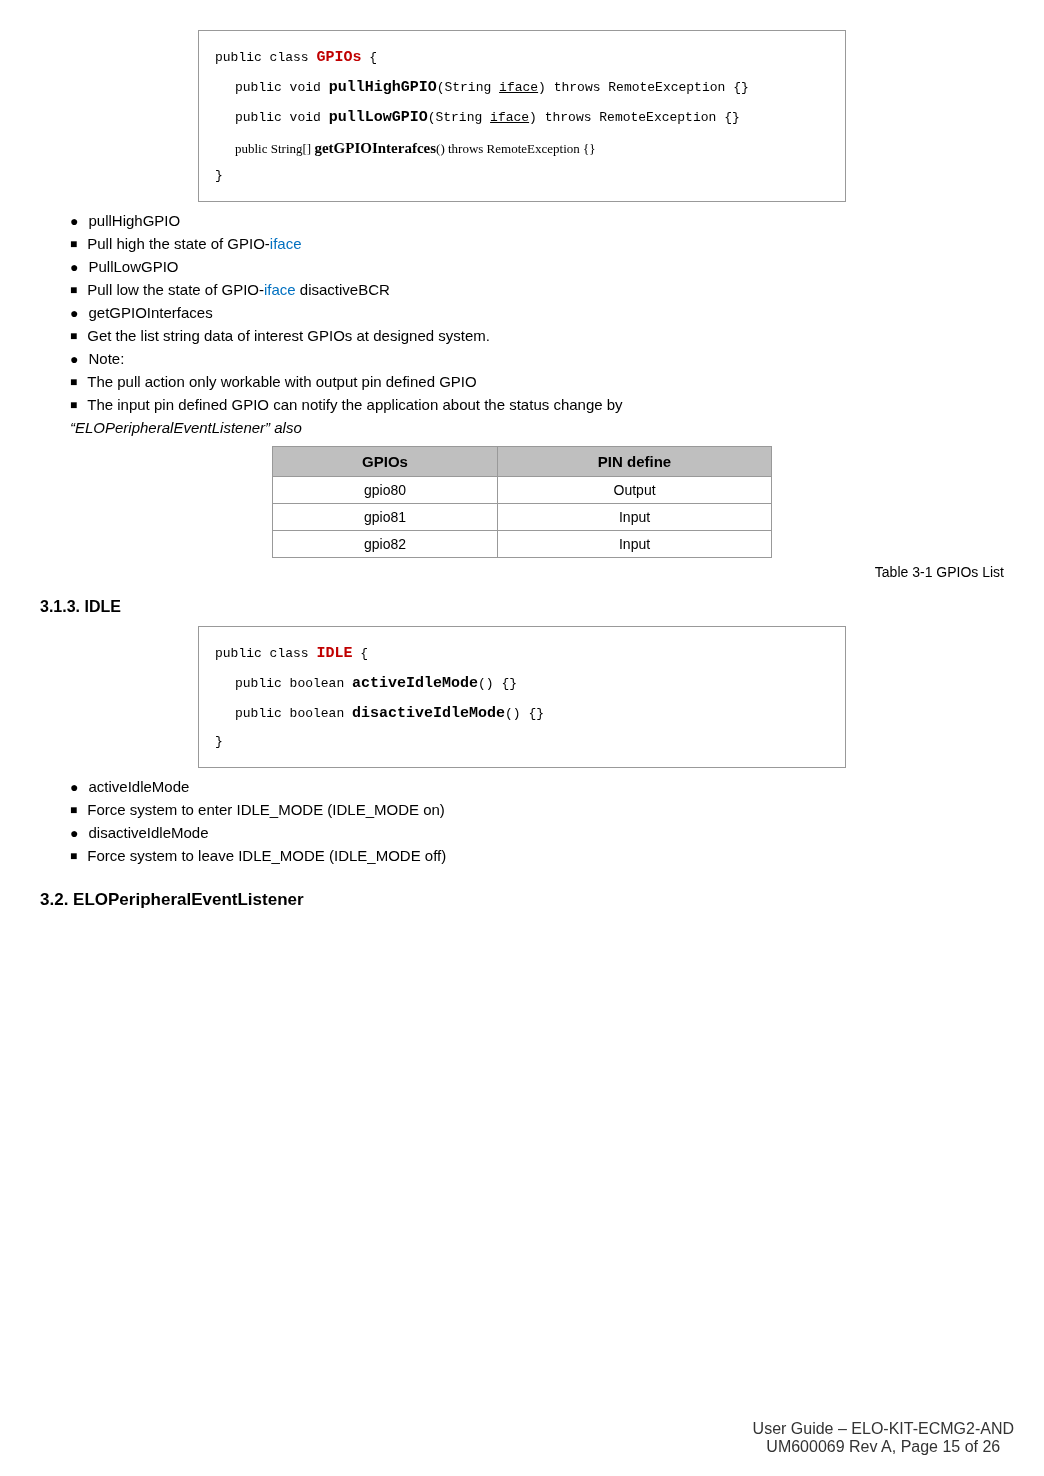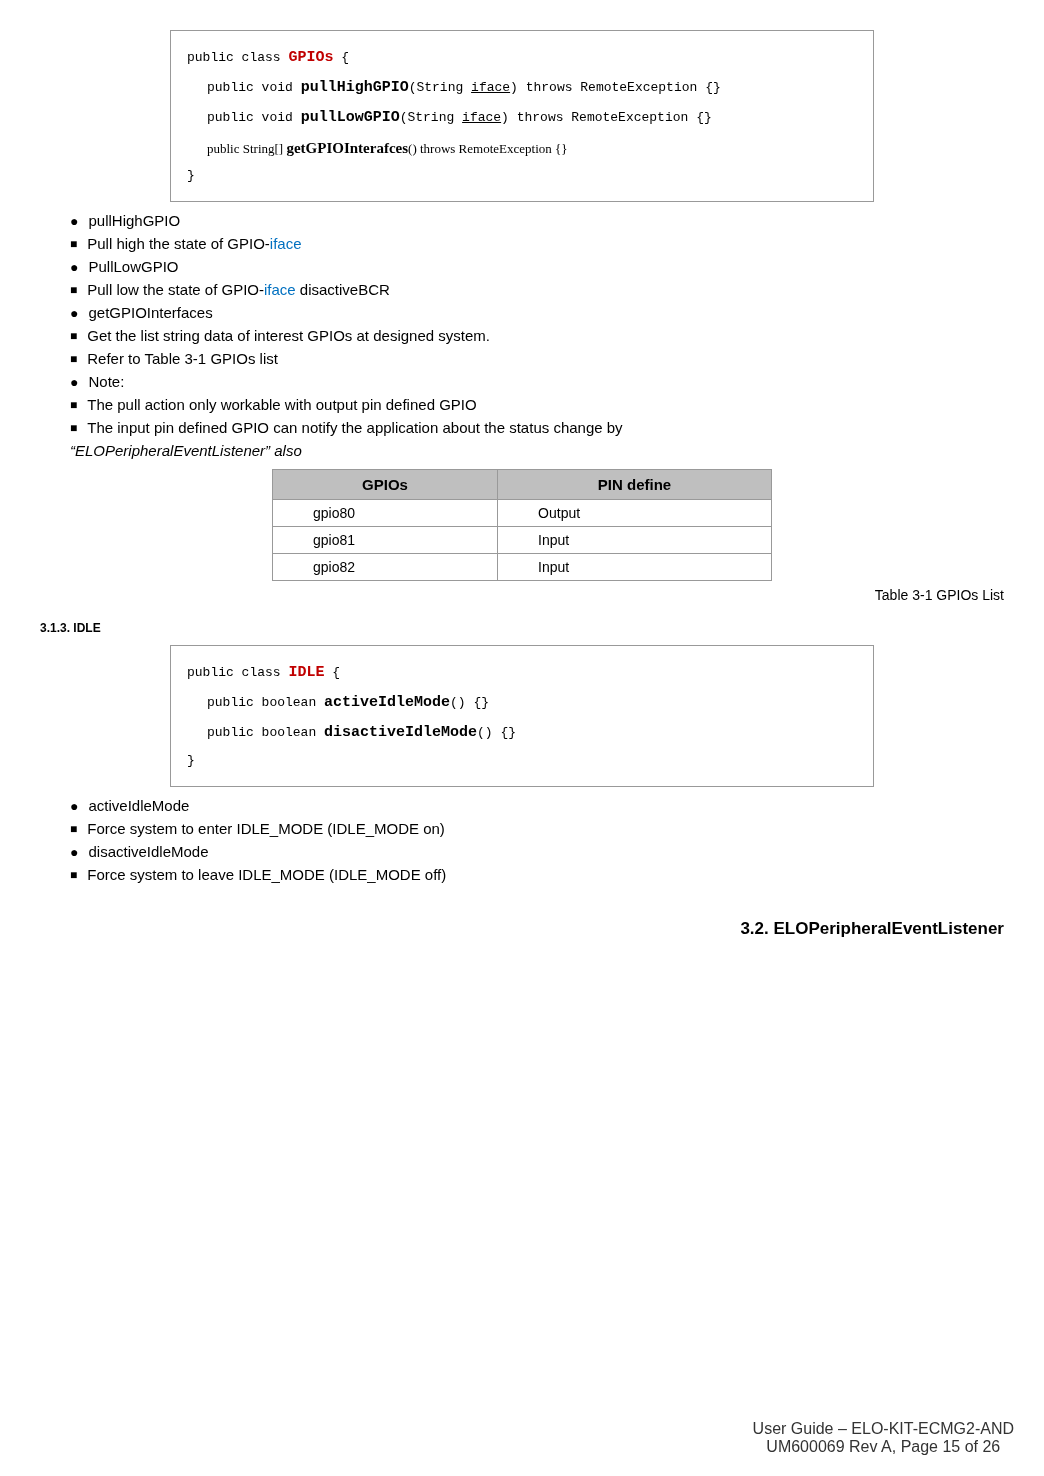--- a/index.html
+++ b/index.html
@@ -13,21 +13,21 @@
       padding: 20px 40px 60px 40px;
     }
     .code-block {
       border: 1px solid #999;
       background: #fff;
       font-family: 'Courier New', Courier, monospace;
       font-size: 13px;
       padding: 12px 16px;
       margin: 10px auto;
       display: block;
-      width: 704px;
+      width: 648px;
       line-height: 2.0;
     }
     .code-keyword { color: #000; font-weight: normal; }
     .code-class-name { color: #c00000; font-weight: bold; font-size: 15px; }
     .code-method { color: #000; font-weight: bold; font-size: 15px; }
     .code-underline { text-decoration: underline; }
     .code-plain { color: #000; }
     .bullet-list {
       list-style: none;
       padding: 0;
@@ -48,21 +48,21 @@
     }
     .bullet-square::before {
       content: '■';
       font-size: 12px;
       margin-right: 10px;
       flex-shrink: 0;
       margin-top: 2px;
     }
     .link-blue { color: #0070c0; }
     .sub-heading {
-      font-size: 12px;
+      font-size: 16px;
       font-weight: bold;
       margin: 18px 0 10px 0;
     }
     .table-caption {
       text-align: right;
       margin: 6px 0 16px 0;
       font-size: 14px;
     }
     table.gpio-table {
       border-collapse: collapse;
@@ -73,21 +73,21 @@
       background: #bfbfbf;
       border: 1px solid #999;
       padding: 6px 40px;
       font-weight: bold;
       font-size: 15px;
       text-align: center;
     }
     table.gpio-table td {
       border: 1px solid #999;
       padding: 5px 40px;
-      text-align: left;
+      text-align: center;
       font-size: 14px;
     }
     .footer {
       position: fixed;
       bottom: 20px;
       right: 30px;
       font-size: 16px;
       color: #333;
       text-align: center;
     }
@@ -130,23 +130,20 @@
   </li>
   <li class="bullet-square">
     <span>Pull low the state of GPIO-<span class="link-blue">iface</span> disactiveBCR</span>
   </li>
   <li class="bullet-circle">
     <span>getGPIOInterfaces</span>
   </li>
   <li class="bullet-square">
     <span>Get the list string data of interest GPIOs at designed system.</span>
   </li>
-  <li class="bullet-square">
-    <span>Refer to Table 3-1 GPIOs list</span>
-  </li>
   <li class="bullet-circle">
     <span>Note:</span>
   </li>
   <li class="bullet-square">
     <span>The pull action only workable with output pin defined GPIO</span>
   </li>
   <li class="bullet-square">
     <span>The input pin defined GPIO can notify the application about the status change by</span>
   </li>
 </ul>
@@ -203,18 +200,18 @@
     <span>Force system to enter IDLE_MODE (IDLE_MODE on)</span>
   </li>
   <li class="bullet-circle">
     <span>disactiveIdleMode</span>
   </li>
   <li class="bullet-square">
     <span>Force system to leave IDLE_MODE (IDLE_MODE off)</span>
   </li>
 </ul>
 
-<div style="margin-top: 36px; text-align: right;" class="section-32">3.2. ELOPeripheralEventListener</div>
+<div style="margin-top: 26px;" class="section-32">3.2. ELOPeripheralEventListener</div>
 
 <div class="footer">
   <div>User  Guide  –  ELO-KIT-ECMG2-AND</div>
   <div>UM600069  Rev  A,  Page  15  of  26</div>
 </div>
 
 </body></html>

